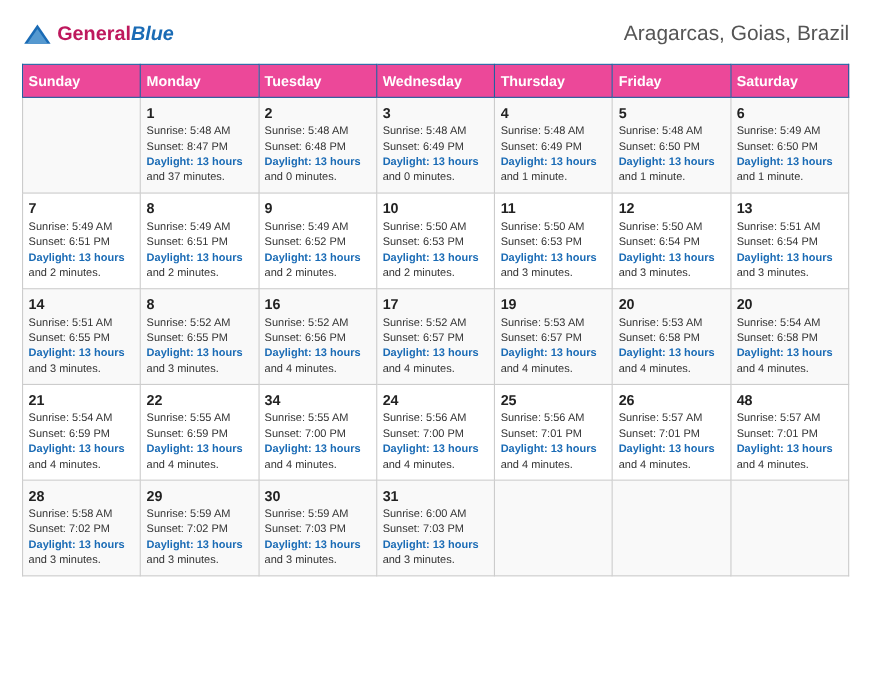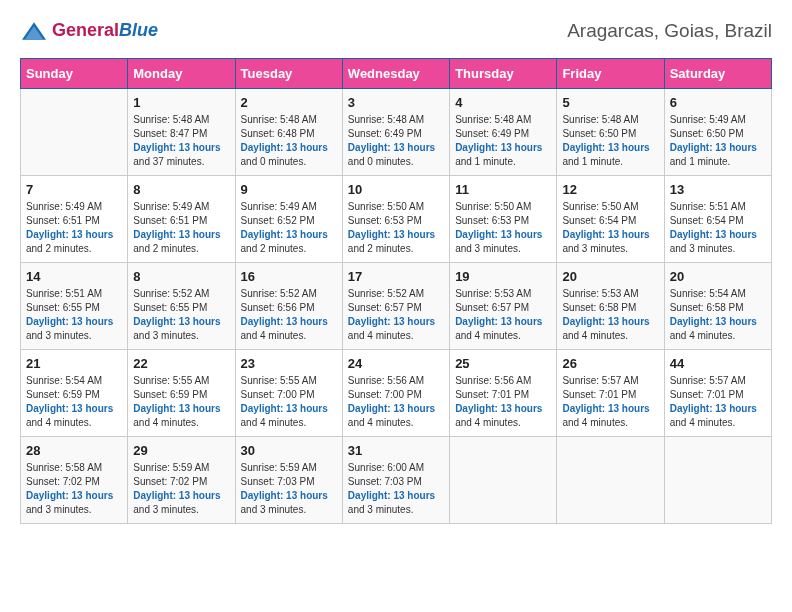--- a/index.html
+++ b/index.html
@@ -327,21 +327,21 @@
         <td>
           <span class="day-num">22</span>
           <div class="cell-info">
             <span>Sunrise: 5:55 AM</span><br>
             <span>Sunset: 6:59 PM</span><br>
             <span class="daylight-label">Daylight: 13 hours</span><br>
             <span>and 4 minutes.</span>
           </div>
         </td>
         <td>
-          <span class="day-num">23</span>
+          <span class="day-num">34</span>
           <div class="cell-info">
             <span>Sunrise: 5:55 AM</span><br>
             <span>Sunset: 7:00 PM</span><br>
             <span class="daylight-label">Daylight: 13 hours</span><br>
             <span>and 4 minutes.</span>
           </div>
         </td>
         <td>
           <span class="day-num">24</span>
           <div class="cell-info">
@@ -363,21 +363,21 @@
         <td>
           <span class="day-num">26</span>
           <div class="cell-info">
             <span>Sunrise: 5:57 AM</span><br>
             <span>Sunset: 7:01 PM</span><br>
             <span class="daylight-label">Daylight: 13 hours</span><br>
             <span>and 4 minutes.</span>
           </div>
         </td>
         <td>
-          <span class="day-num">44</span>
+          <span class="day-num">48</span>
           <div class="cell-info">
             <span>Sunrise: 5:57 AM</span><br>
             <span>Sunset: 7:01 PM</span><br>
             <span class="daylight-label">Daylight: 13 hours</span><br>
             <span>and 4 minutes.</span>
           </div>
         </td>
       </tr>
       <tr>
         <td>

